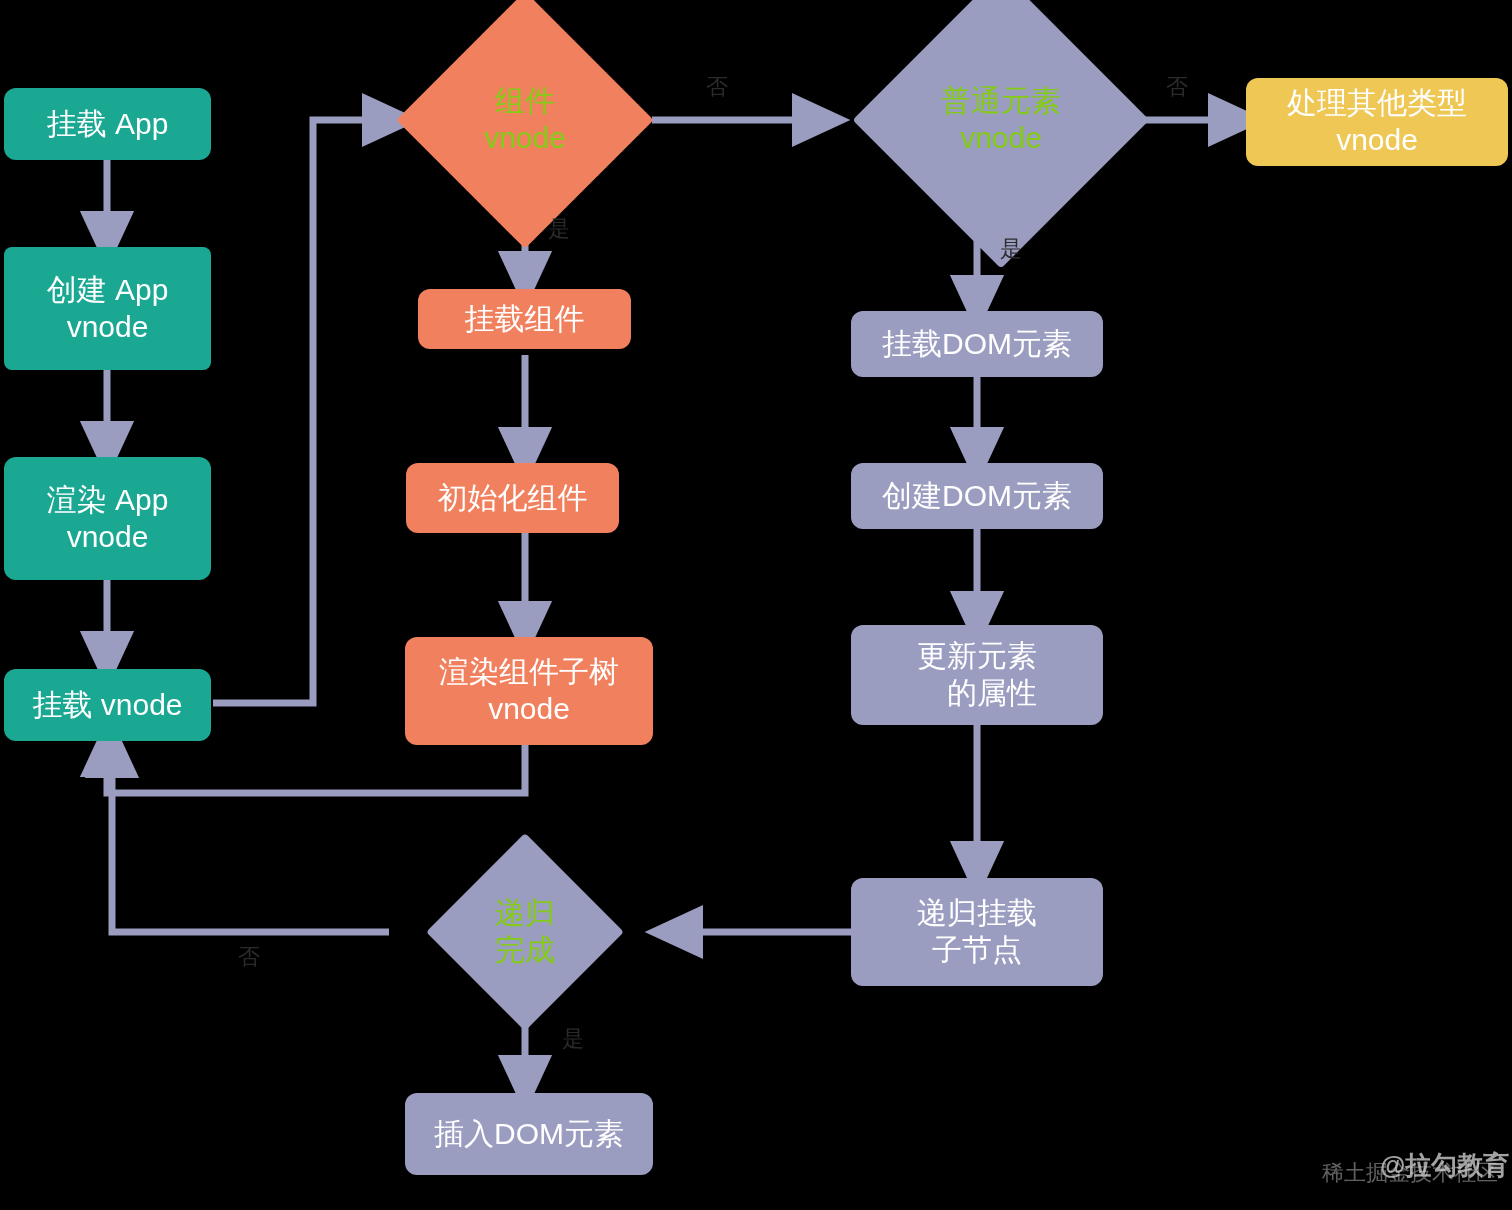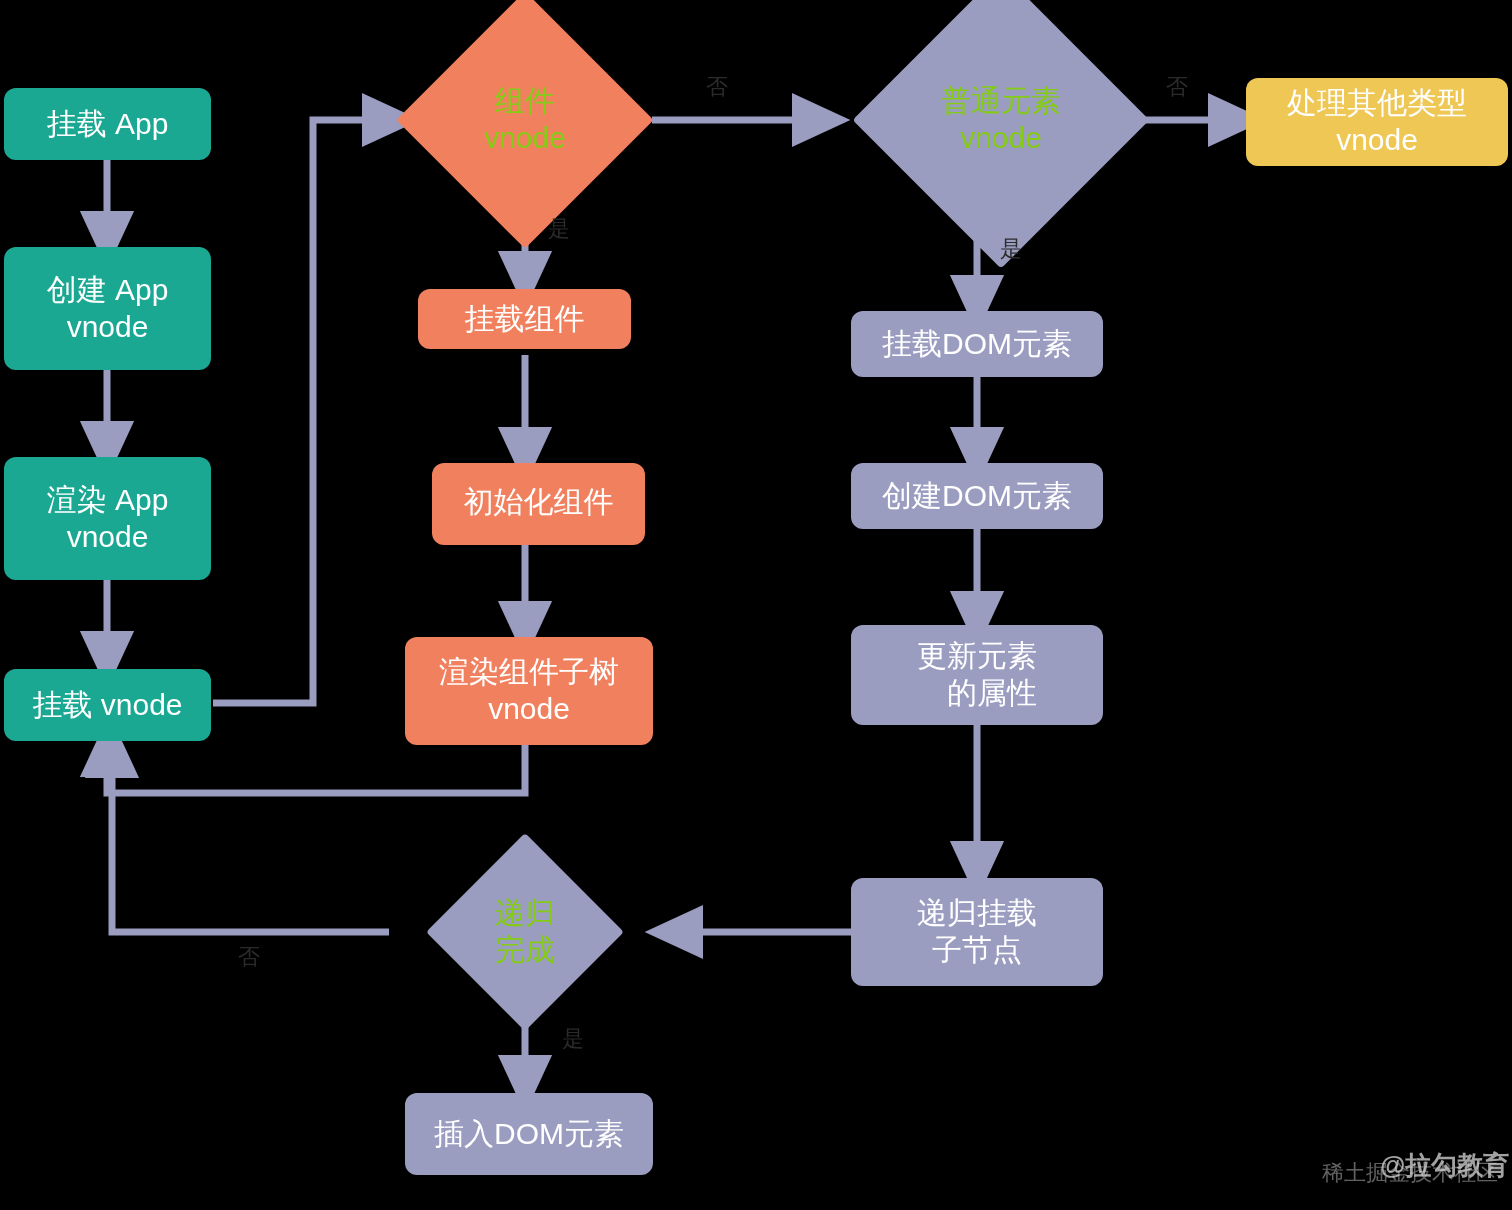--- a/index.html
+++ b/index.html
@@ -73,37 +73,37 @@
       <path d="M851,932 L667,932"></path>
 
       <path d="M525,1004 L525,1091"></path>
 
       <path d="M389,932 L112,932 L112,742"></path>
     </g>
   </svg>
 
   <div class="node rect teal fs30" style="left:4px;top:88px;width:207px;height:72px;">挂载 App</div>
 
-  <div class="node rect teal fs30" style="left:4px;top:247px;width:207px;height:123px;">创建 App
+  <div class="node rect teal fs30" style="left:4px;top:247px;width:207px;height:123px;border-radius:8px;">创建 App
 vnode</div>
 
   <div class="node rect teal fs30" style="left:4px;top:457px;width:207px;height:123px;">渲染 App
 vnode</div>
 
   <div class="node rect teal fs30" style="left:4px;top:669px;width:207px;height:72px;">挂载 vnode</div>
 
   <div class="diamond d-orange" style="left:434px;top:29px;width:182px;height:182px;">
     <div class="shape"></div>
     <div class="lbl fs30">组件
 vnode</div>
   </div>
 
   <div class="node rect orange fs30" style="left:418px;top:289px;width:213px;height:60px;">挂载组件</div>
 
-  <div class="node rect orange fs30" style="left:432px;top:463px;width:213px;height:82px;font-family:Liberation Mono, monospace;">初始化组件</div>
+  <div class="node rect orange fs30" style="left:406px;top:463px;width:213px;height:70px;">初始化组件</div>
 
   <div class="node rect orange fs30" style="left:405px;top:637px;width:248px;height:108px;">渲染组件子树
 vnode</div>
 
   <div class="diamond d-purple" style="left:455px;top:862px;width:140px;height:140px;">
     <div class="shape"></div>
     <div class="lbl fs30">递归
 完成</div>
   </div>
 

